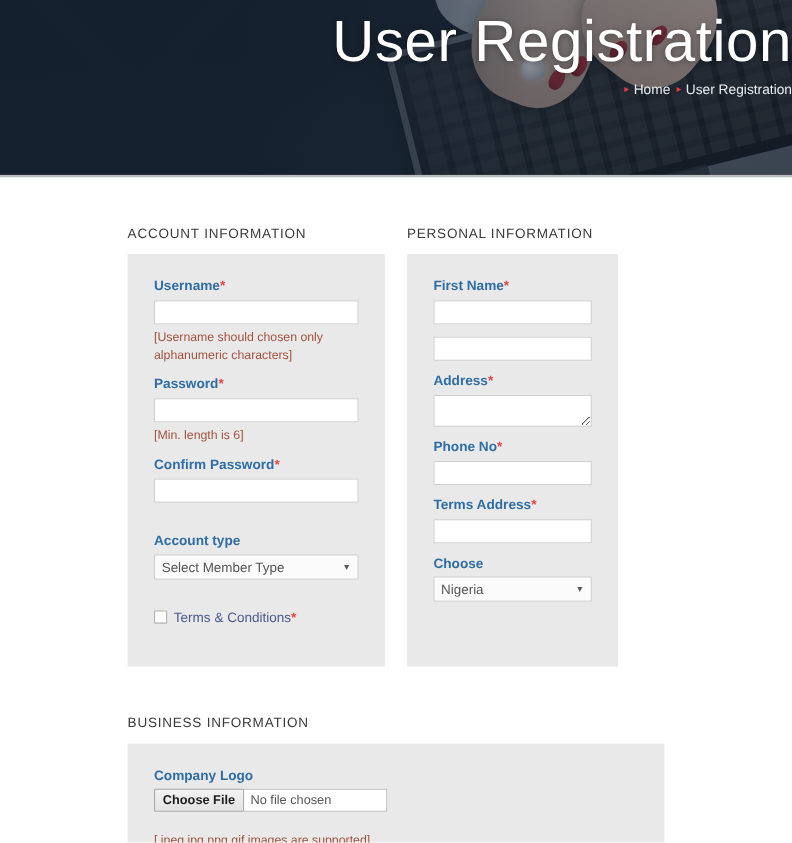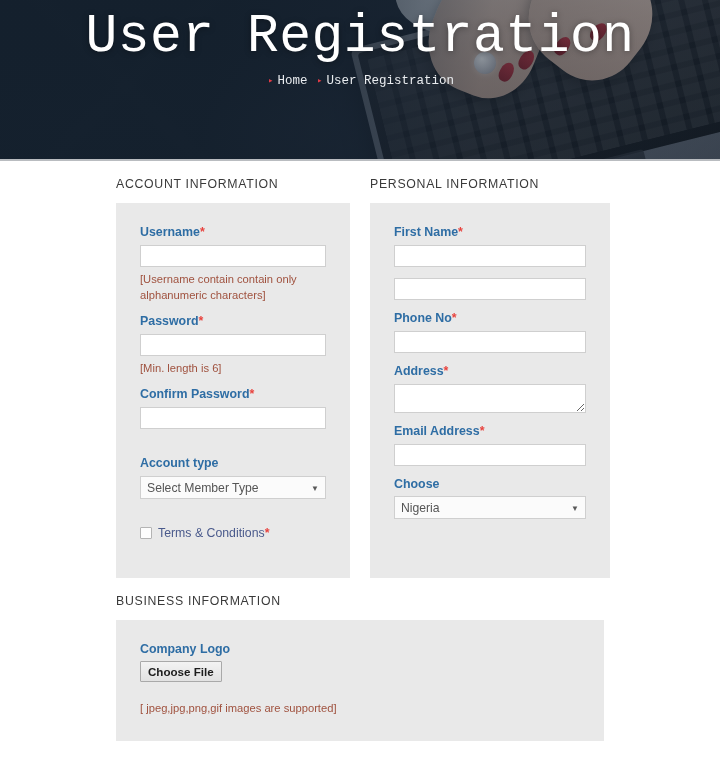--- a/index.html
+++ b/index.html
@@ -106,23 +106,22 @@
     background: linear-gradient(100deg,
       rgba(20,32,45,0.97) 0%,
       rgba(20,32,45,0.95) 30%,
       rgba(22,34,48,0.74) 48%,
       rgba(24,37,52,0.50) 66%,
       rgba(26,39,54,0.44) 100%);
   }
   .hero-content {
     position: absolute;
     inset: 0;
-    text-align: center;
+    text-align: right;
     z-index: 5;
-    font-family: Liberation Mono, monospace;
   }
   .hero-title {
     margin: 0;
     padding-top: 8px;
     font-size: 53px;
     font-weight: 400;
     letter-spacing: 0.5px;
     color: #ffffff;
     line-height: 1.12;
     text-shadow: 0 1px 6px rgba(0,0,0,0.35);
@@ -150,34 +149,34 @@
   .section-head {
     font-size: 12.3px;
     letter-spacing: 0.7px;
     color: #3a3a3a;
     font-weight: 400;
     margin: 0 0 12px 0;
     text-transform: uppercase;
   }
   .sections-row {
     display: flex;
-    padding: 16px 0 0 116px;
+    padding: 44px 0 0 116px;
   }
   .sections-row .sh-left  { width: 254px; }
 
   .panels-row {
     display: flex;
     padding: 0 16px 0 116px;
   }
   .panel {
     background: #e9e9e9;
     padding: 22px 24px 20px 24px;
   }
   .panel-account  { width: 234px; margin-right: 20px; }
-  .panel-personal { width: 240px; }
+  .panel-personal { width: 192px; }
   .panel-business { width: 488px; padding: 22px 24px 24px 24px; }
 
   .field { margin-bottom: 11px; }
   .field:last-child { margin-bottom: 0; }
 
   .flabel {
     display: block;
     font-size: 12.4px;
     font-weight: 700;
     color: #2e6da4;
@@ -328,21 +327,21 @@
   </div>
 </div>
 
 <div class="panels-row">
 
   <div class="panel panel-account">
 
     <div class="field">
       <label class="flabel"><span>Username</span><span class="req">*</span></label>
       <input class="finput" type="text" value="" style="">
-      <div class="hint">[Username contain contain only alphanumeric characters]</div>
+      <div class="hint">[Username should chosen only alphanumeric characters]</div>
     </div>
 
     <div class="field">
       <label class="flabel"><span>Password</span><span class="req">*</span></label>
       <input class="finput" type="password" value="" style="">
       <div class="hint">[Min. length is 6]</div>
     </div>
 
     <div class="field">
       <label class="flabel"><span>Confirm Password</span><span class="req">*</span></label>
@@ -374,31 +373,31 @@
     <div class="field">
       <label class="flabel"><span>First Name</span><span class="req">*</span></label>
       <input class="finput" type="text" value="" style="">
     </div>
 
     <div class="field">
       <input class="finput" type="text" value="" style="">
     </div>
 
     <div class="field">
+      <label class="flabel"><span>Address</span><span class="req">*</span></label>
+      <textarea class="finput" style=""></textarea>
+    </div>
+
+    <div class="field">
       <label class="flabel"><span>Phone No</span><span class="req">*</span></label>
       <input class="finput" type="text" value="" style="">
     </div>
 
     <div class="field">
-      <label class="flabel"><span>Address</span><span class="req">*</span></label>
-      <textarea class="finput" style=""></textarea>
-    </div>
-
-    <div class="field">
-      <label class="flabel"><span>Email Address</span><span class="req">*</span></label>
+      <label class="flabel"><span>Terms Address</span><span class="req">*</span></label>
       <input class="finput" type="text" value="" style="">
     </div>
 
     <div class="field">
       <label class="flabel"><span>Choose</span><span class="req"></span></label>
       <div class="select-wrap">
         <select class="fselect">
           <option>Nigeria</option>
         </select>
         <span class="select-arrow">▼</span>
@@ -414,20 +413,21 @@
     <div class="section-head">BUSINESS INFORMATION</div>
   </div>
 </div>
 
 <div class="panels-row">
   <div class="panel panel-business">
     <div class="field">
       <label class="flabel"><span>Company Logo</span><span class="req"></span></label>
       <div class="filerow">
         <span class="filebtn">Choose File</span>
+        <span class="filename">No file chosen</span>
       </div>
       <div class="file-hints">
         <div class="hint">[ jpeg,jpg,png,gif images are supported]</div>
 
       </div>
     </div>
   </div>
 </div>
 
 </body></html>

